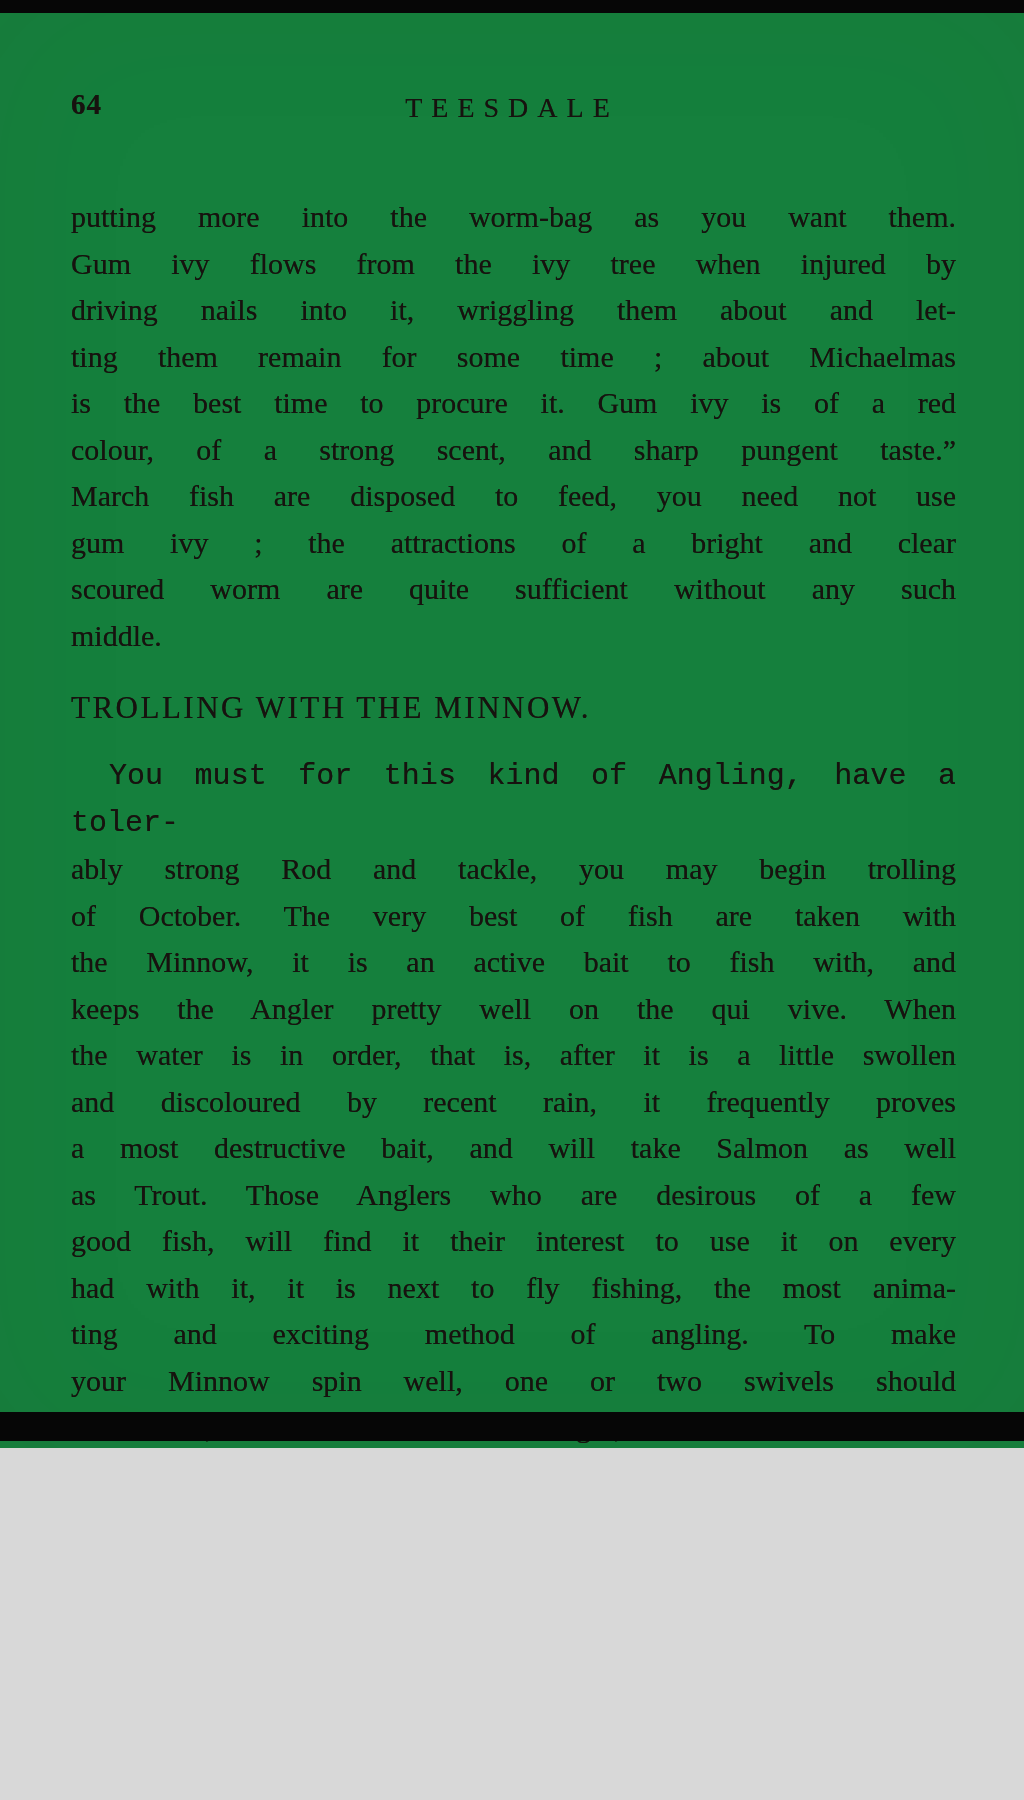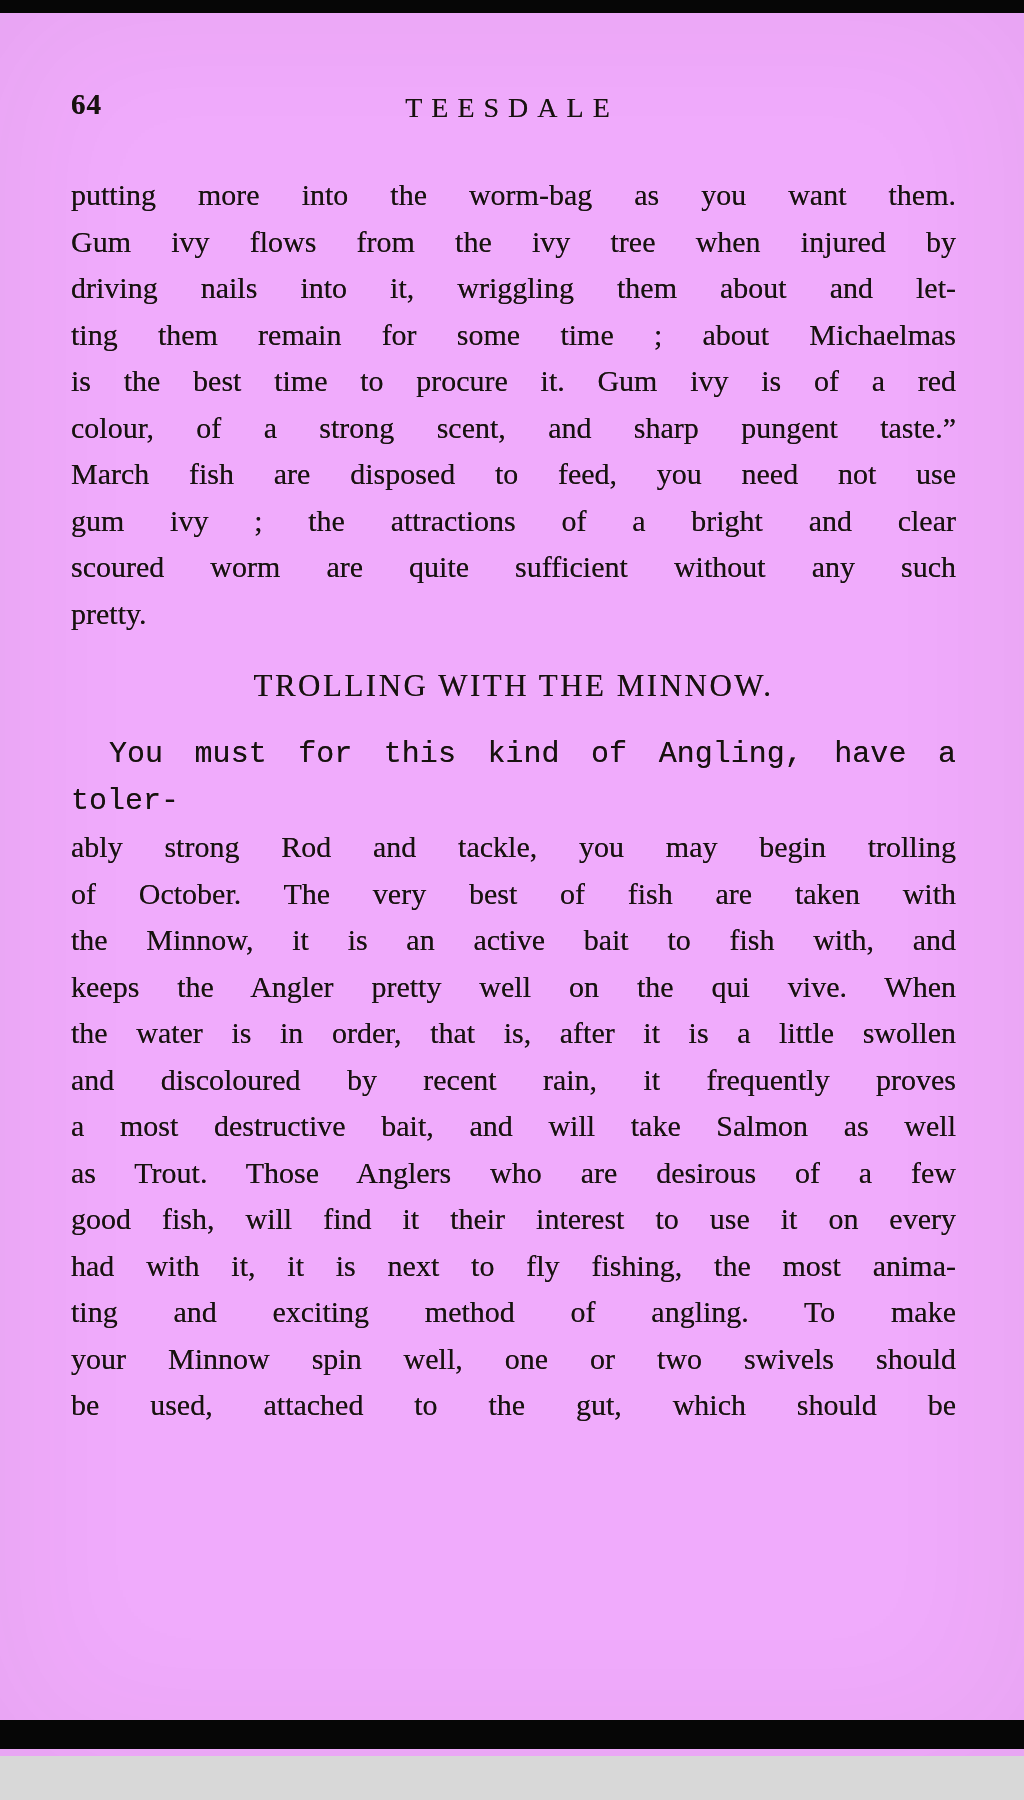--- a/index.html
+++ b/index.html
@@ -2,23 +2,23 @@
 <html><head>
 <meta charset="utf-8">
 <style>
   * { box-sizing: border-box; }
   html, body { margin: 0; padding: 0; }
   body { background: #d8d8d8; }
 
   .page {
     position: relative;
     width: 1024px;
-    height: 1756px;
+    height: 1448px;
     margin: 0 auto;
-    background: #f0abfc;
+    background: #15803d;
     overflow: hidden;
     font-family: "Liberation Serif", "DejaVu Serif", serif;
     color: #17120f;
     box-shadow: inset 0 0 160px rgba(60, 50, 40, 0.06);
   }
 
   .scan-bar {
     position: absolute;
     left: 0;
     width: 100%;
@@ -42,38 +42,38 @@
     letter-spacing: 1px;
     text-shadow: 0 0 0.5px rgba(20, 10, 5, 0.65);
   }
   .head-title {
     font-size: 28px;
     letter-spacing: 9px;
     text-shadow: 0 0 0.5px rgba(20, 10, 5, 0.6);
   }
 
   .text-block {
-    margin: 42px 68px 0 71px;
+    margin: 64px 68px 0 71px;
     font-size: 30px;
     line-height: 46.5px;
   }
 
   .line {
     text-align: justify;
     text-align-last: justify;
     text-shadow: 0 0 0.5px rgba(20, 10, 5, 0.65);
   }
   .line.no-just { text-align-last: left; }
   .line.indent { text-indent: 38px; font-family: Liberation Mono, monospace; }
   .italic { }
 
   .section-heading {
     font-size: 31px;
     font-weight: normal;
-    text-align: center;
+    text-align: left;
     letter-spacing: 2.5px;
     margin: 26px 0 22px 0;
     line-height: 46px;
     text-shadow: 0 0 0.5px rgba(20, 10, 5, 0.65);
   }
 </style>
 </head>
 <body>
 
 <div class="page">
@@ -89,21 +89,21 @@
     <div class="paragraph">
         <div class="line"><span>putting more into the worm-bag as you want them.</span></div>
         <div class="line"><span>Gum ivy flows from the ivy tree when injured by</span></div>
         <div class="line"><span>driving nails into it, wriggling them about and let-</span></div>
         <div class="line"><span>ting them remain for some time ; about Michaelmas</span></div>
         <div class="line"><span>is the best time to procure it. Gum ivy is of a red</span></div>
         <div class="line"><span>colour, of a strong scent, and sharp pungent taste.”</span></div>
         <div class="line"><span>March fish are disposed to feed, you need not use</span></div>
         <div class="line"><span>gum ivy ; the attractions of a bright and clear</span></div>
         <div class="line"><span>scoured worm are quite sufficient without any such</span></div>
-        <div class="line no-just"><span>pretty.</span></div>
+        <div class="line no-just"><span>middle.</span></div>
       </div>
 
     <h2 class="section-heading">TROLLING WITH THE MINNOW.</h2>
 
     <div class="paragraph">
         <div class="line indent"><span>You must for this kind of Angling, have a toler-</span></div>
         <div class="line"><span>ably strong Rod and tackle, you may begin trolling</span></div>
         <div class="line"><span>of October. The very best of fish are taken with</span></div>
         <div class="line"><span>the Minnow, it is an active bait to fish with, and</span></div>
         <div class="line"><span>keeps the Angler pretty well on the </span><span class="italic">qui vive.</span><span> When</span></div>

